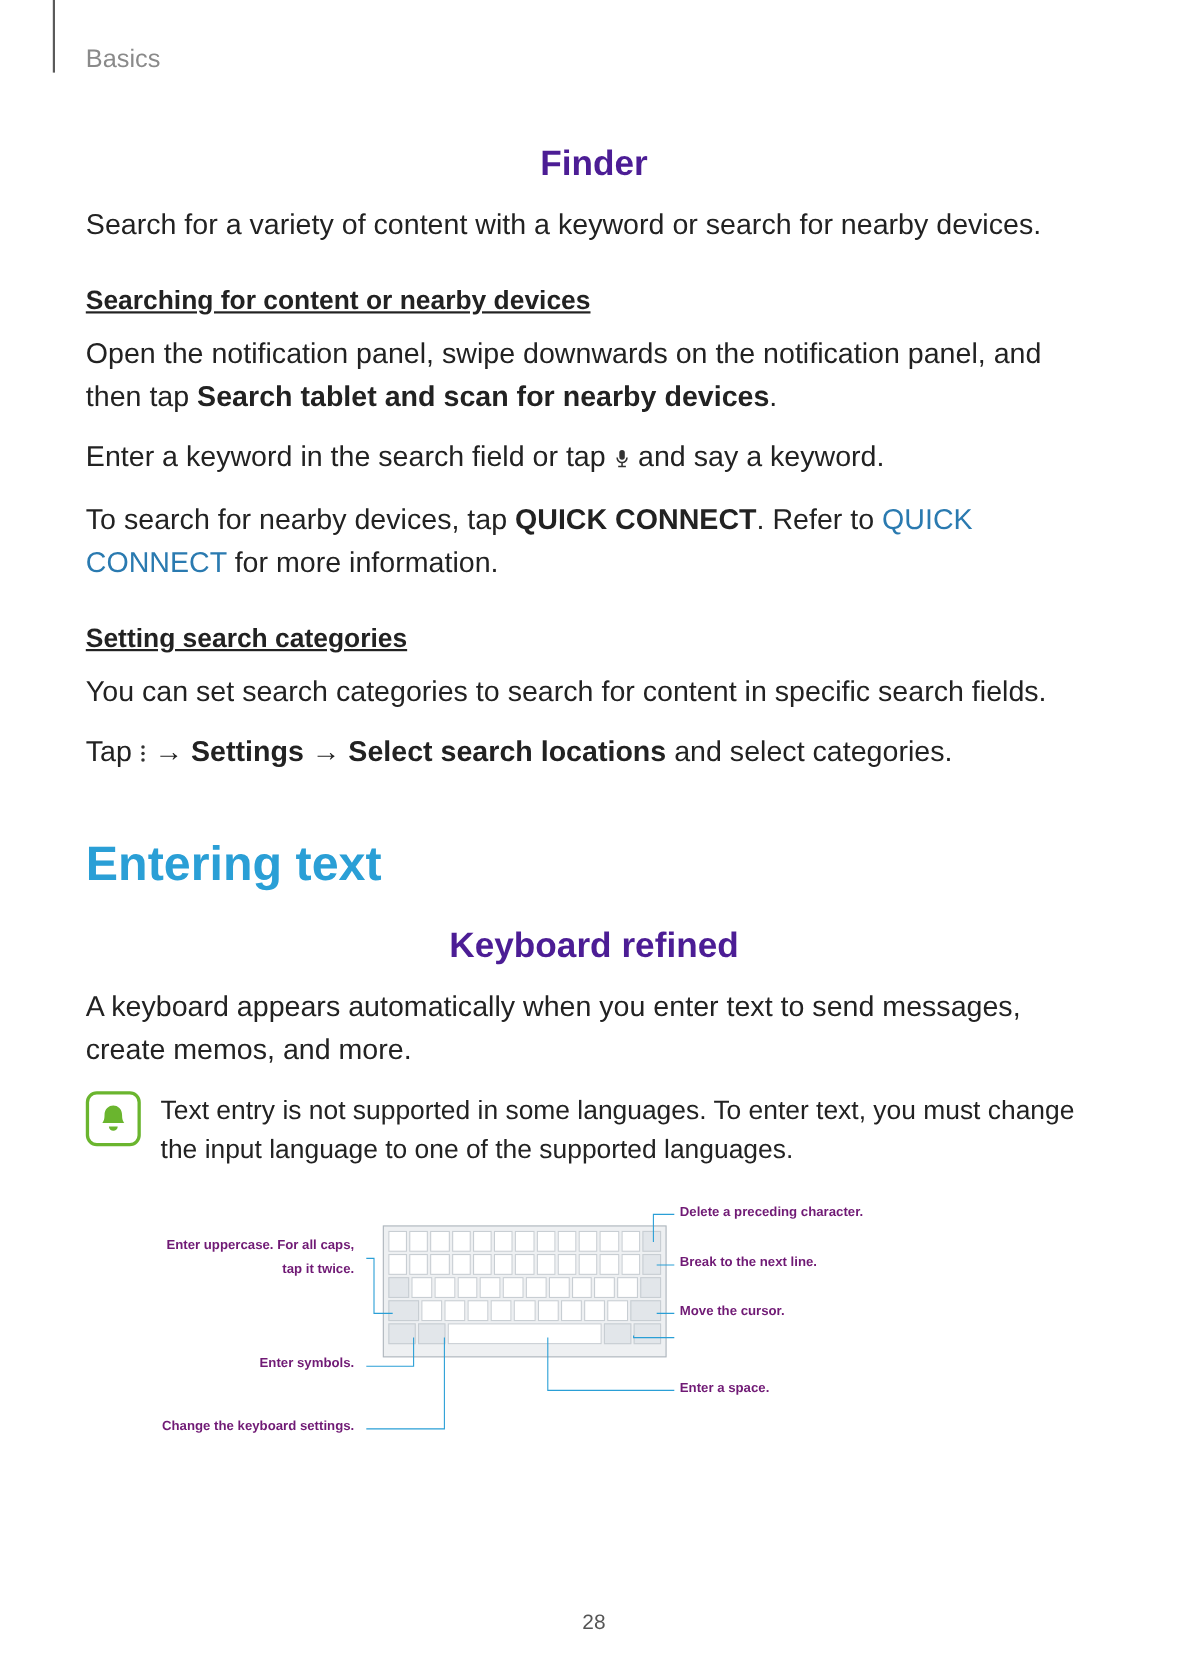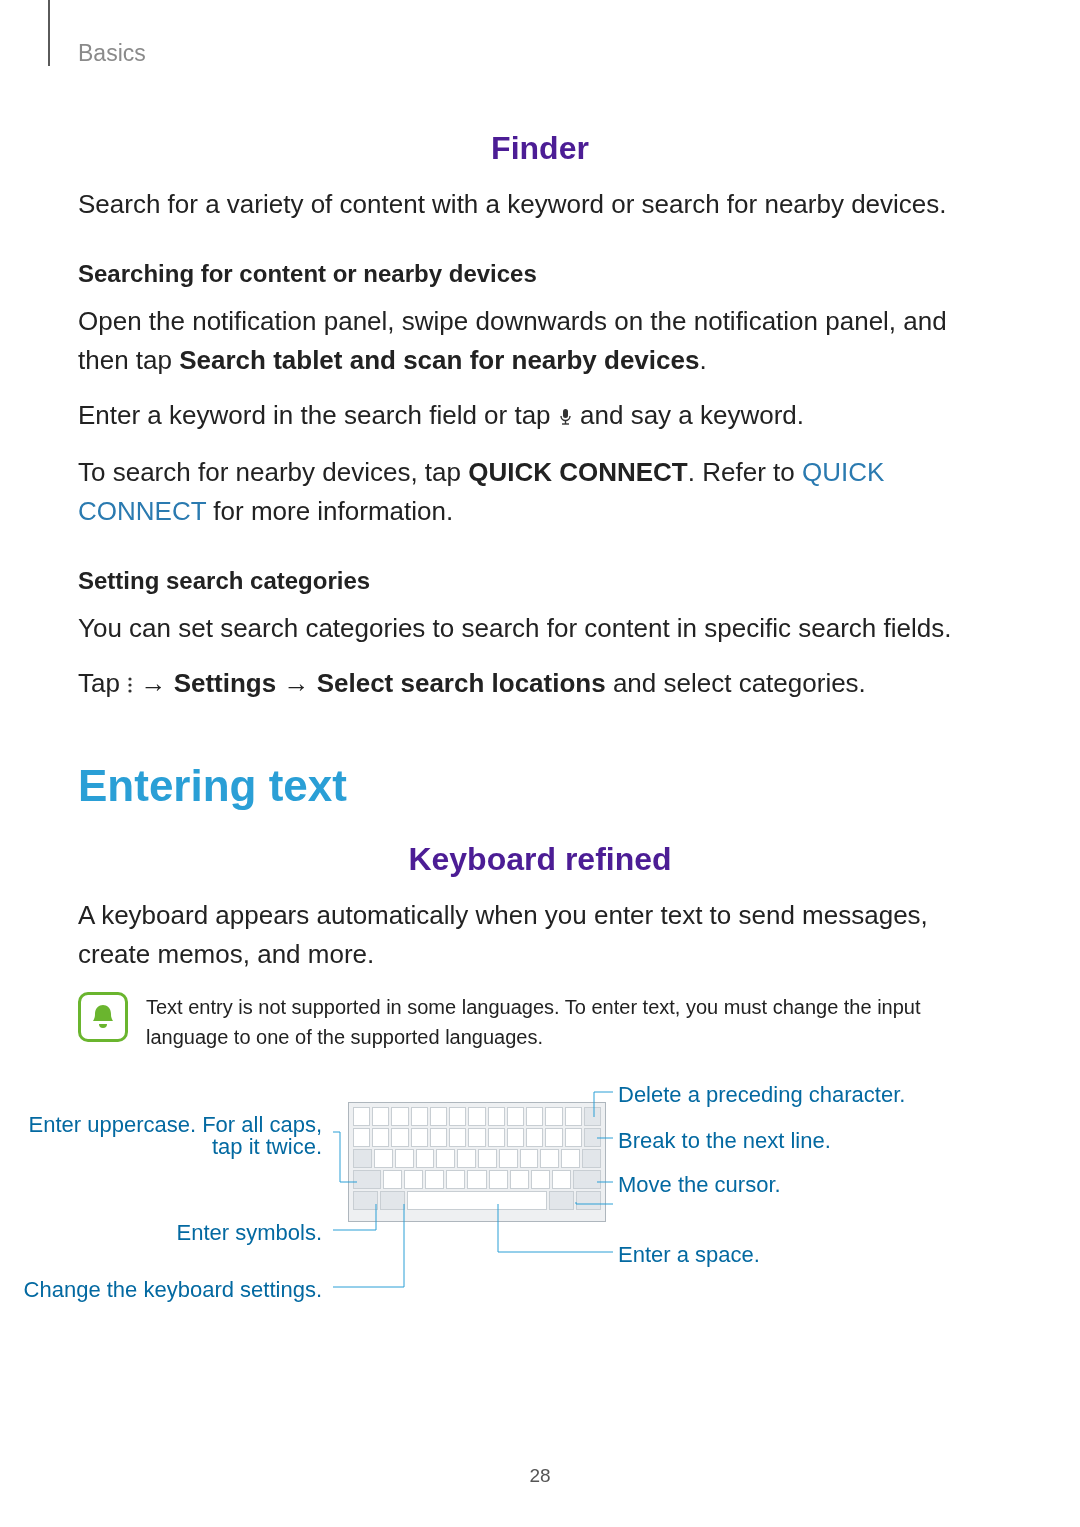--- a/index.html
+++ b/index.html
@@ -46,20 +46,21 @@
     font-size: 26px;
     line-height: 1.5;
     margin: 0 0 16px 0;
     color: #222;
   }
   h3.sub {
     font-size: 24px;
     font-weight: 700;
     margin: 36px 0 14px 0;
     color: #222;
+    text-decoration: underline;
   }
   .bold { font-weight: 700; }
   .link { color: #2a7ab0; }
   h1.main {
     color: #2a9fd6;
     font-size: 44px;
     font-weight: 700;
     margin: 56px 0 30px 0;
   }
   .note-row {
@@ -73,21 +74,21 @@
     height: 44px;
     border: 3px solid #6ab52e;
     border-radius: 10px;
     display: flex;
     align-items: center;
     justify-content: center;
     flex-shrink: 0;
   }
   .note-icon-box svg { display:block; }
   .note-text {
-    font-size: 20px;
+    font-size: 24px;
     line-height: 1.5;
   }
   .mic-icon {
     display:inline-block;
     vertical-align: -2px;
   }
   .more-icon {
     display:inline-block;
     vertical-align: -2px;
   }
@@ -107,24 +108,25 @@
     box-sizing: border-box;
     padding: 4px;
   }
   .kb-row { display:flex; gap:2px; height:19px; margin-bottom:2px; justify-content:center;}
   .kb-key { background:#fff; border:1px solid #c8ced3; flex:1; }
   .kb-key.wide { flex:1.5; }
   .kb-key.xwide { flex:6; }
   .kb-key.side { background:#e2e6ea; }
   .label {
     position: absolute;
-    font-size: 22px;
-    color: #0369a1;
+    font-size: 12px;
+    color: #701a75;
     line-height: 1.2;
     white-space: nowrap;
+    font-weight: bold;
   }
   .label.right { text-align:left; }
   .label.left  { text-align:right; }
   svg.leads { position:absolute; left:0; top:0; width:100%; height:100%; pointer-events:none;}
   .page-num {
     position:absolute;
     bottom: 40px;
     left:0; right:0;
     text-align:center;
     font-size: 19px;

